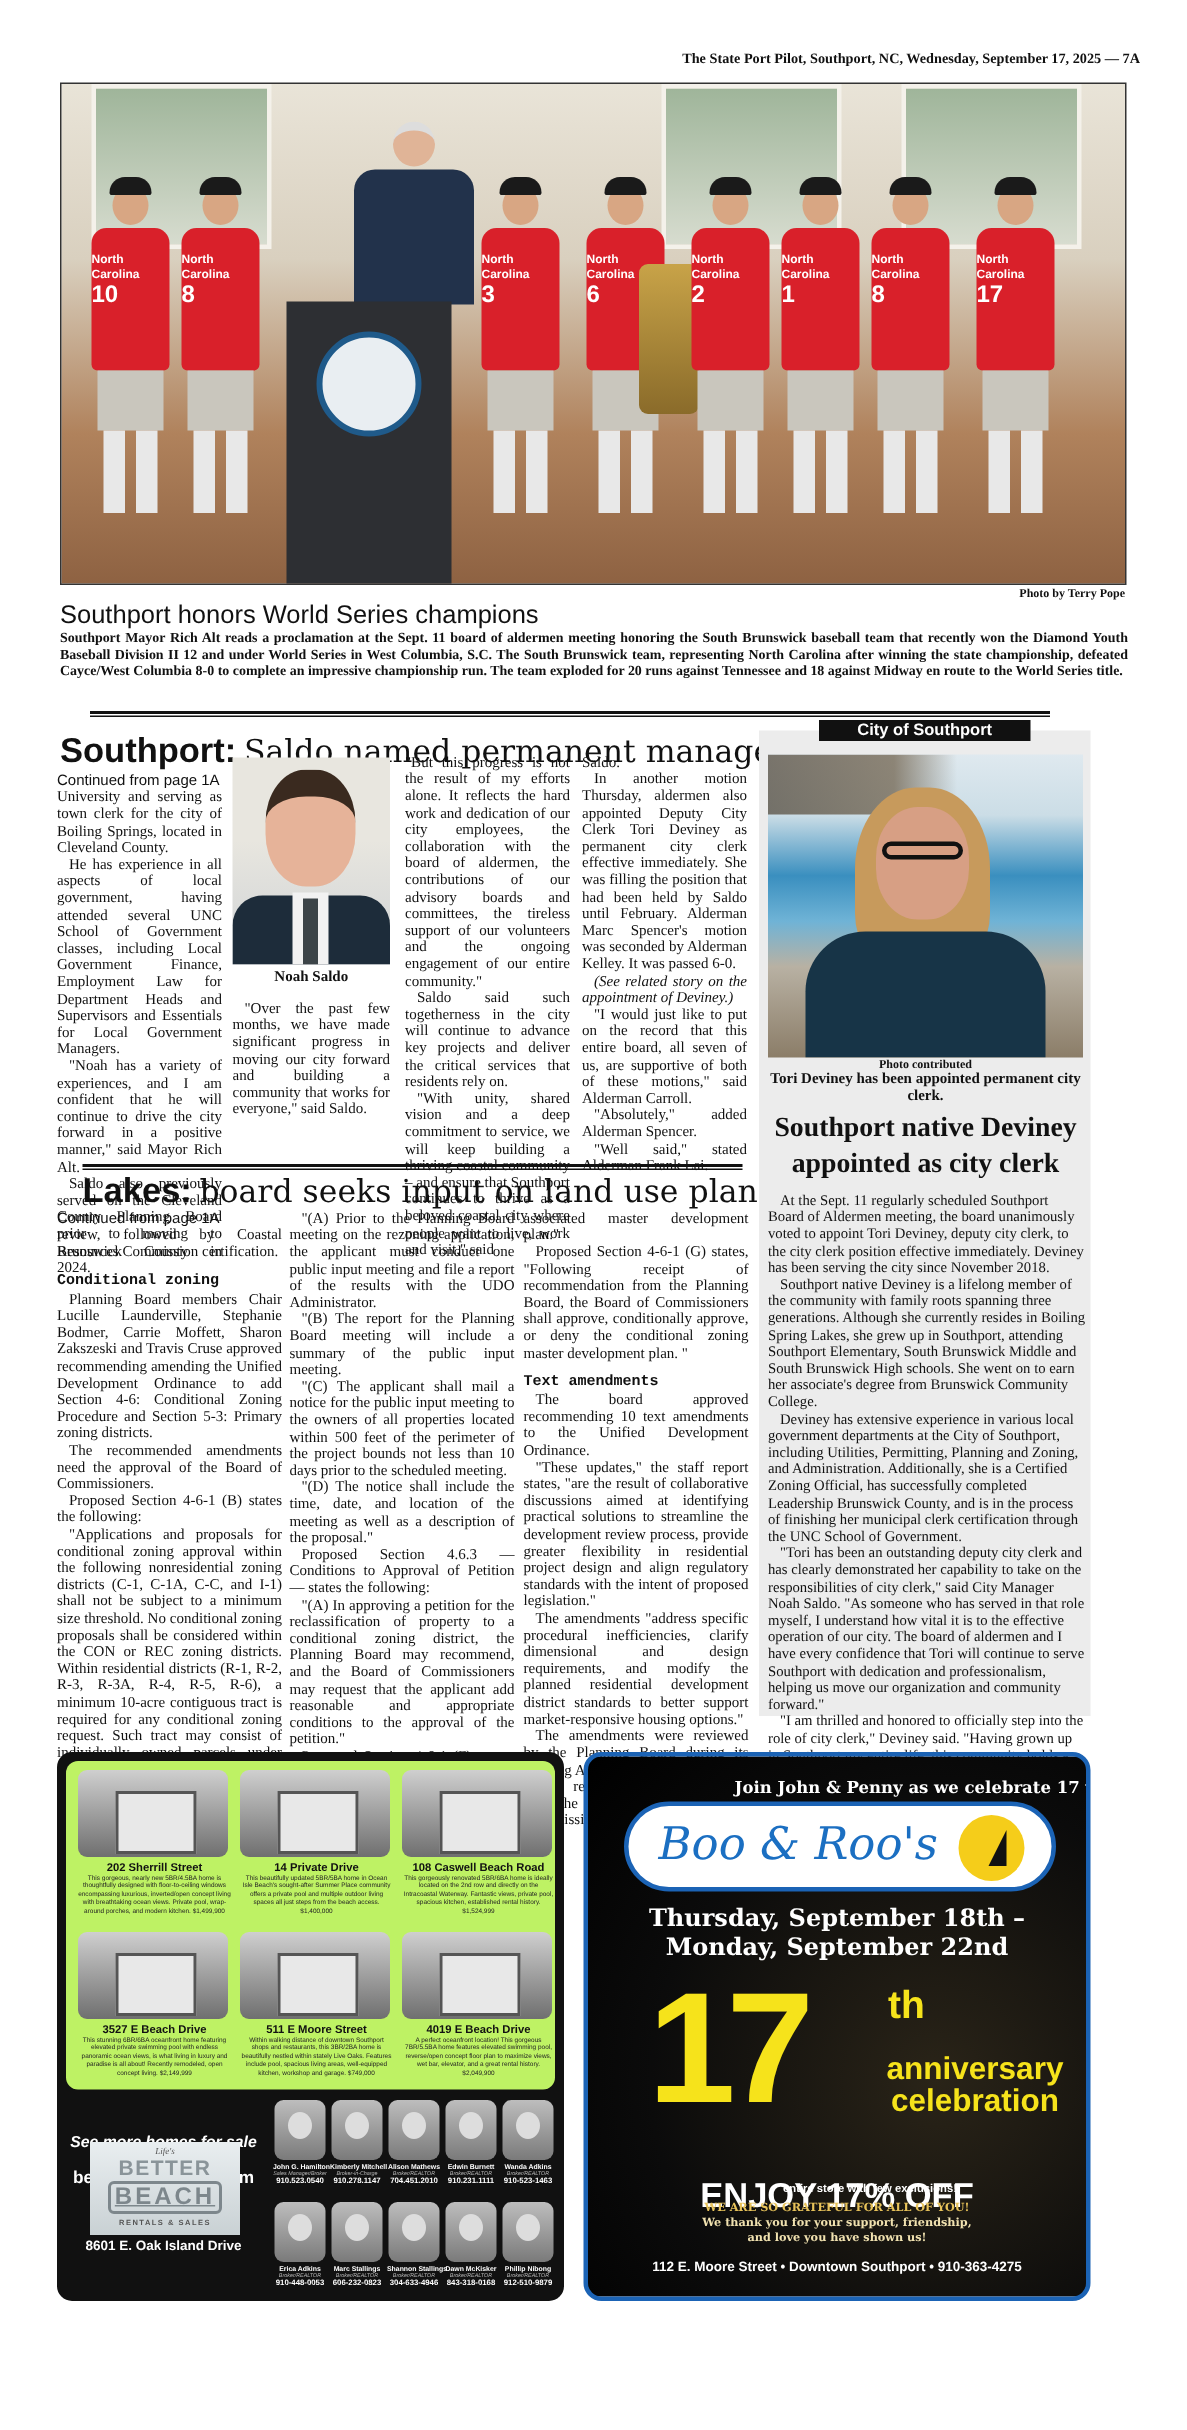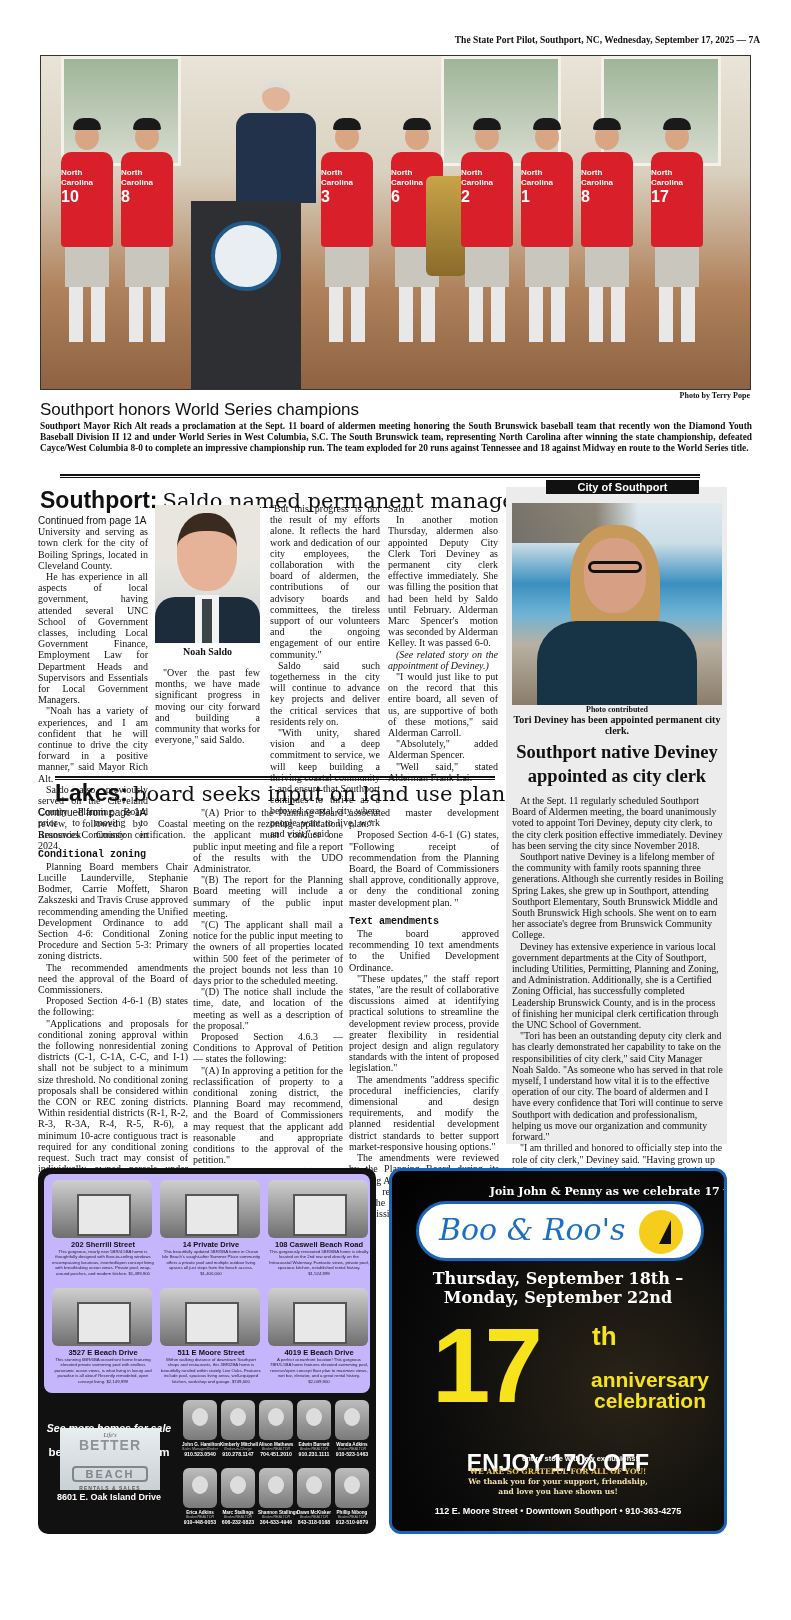--- a/index.html
+++ b/index.html
@@ -27,24 +27,24 @@
   .hero-head { left: 40px; top: 400px; font-family: "Liberation Sans", sans-serif; font-size: 17px; color: #111; }
   .hero-cut { left: 40px; top: 421px; width: 712px; font-family: "Liberation Serif", serif; font-weight: bold; font-size: 9.3px; line-height: 11px; text-align: justify; }
   .rule2 { border-top: 2px solid #111; border-bottom: 1px solid #111; height: 4px; }
   .body-col { font-family: "Liberation Serif", serif; font-size: 10px; line-height: 11.2px; text-align: justify; hyphens: auto; }
   .body-col p { text-indent: 8px; }
   .cont { font-family: "Liberation Sans", sans-serif; font-size: 10px; }
   .kicker { font-family: "Liberation Sans", sans-serif; font-weight: bold; }
   .headline { font-family: "DejaVu Serif", serif; }
   .sub { font-family: Liberation Mono, monospace; font-weight: bold; font-size: 10px; margin: 8px 0 1px; }
   .sidebar { left: 506px; top: 487px; width: 221px; height: 657px; background: #ececec; }
-  .sb-tag { left: 546px; top: 480px; width: 153px; height: 14px; background: #111; color: #fff; font-family: "Liberation Sans", sans-serif; font-weight: bold; font-size: 11px; text-align: center; line-height: 14px; }
+  .sb-tag { left: 546px; top: 480px; width: 141px; height: 14px; background: #111; color: #fff; font-family: "Liberation Sans", sans-serif; font-weight: bold; font-size: 11px; text-align: center; line-height: 14px; }
   .portrait { overflow: hidden; }
   .ad1 { left: 38px; top: 1168px; width: 338px; height: 366px; background: #111; border-radius: 10px; }
-  .listing-card { position: absolute; background: #c4b5fd; text-decoration: underline; }
+  .listing-card { position: absolute; background: #bef264; text-decoration: underline; }
   .house { width: 100px; height: 58px; border-radius: 6px; background: linear-gradient(180deg,#cfcfcf 0%,#9a9a9a 55%,#6f6f6f 100%); position: relative; overflow: hidden; }
   .house:after { content: ""; position: absolute; left: 25px; top: 14px; width: 50px; height: 38px; background: #e8e8e8; border: 2px solid #555; }
   .lst-title { font-family: "Liberation Sans", sans-serif; font-weight: bold; font-size: 7.5px; text-align: center; margin-top: 2px; }
   .lst-desc { font-family: "Liberation Sans", sans-serif; font-size: 4.3px; line-height: 5.4px; text-align: center; color: #222; }
   .agent { position: absolute; width: 36px; text-align: center; }
   .agent .ph { width: 34px; height: 40px; border-radius: 6px; background: linear-gradient(180deg,#bdbdbd,#7a7a7a); margin: 0 auto; position: relative; overflow: hidden; }
   .agent .ph:after { content: ""; position: absolute; left: 9px; top: 8px; width: 16px; height: 18px; border-radius: 50%; background: #ddd; }
   .agent .nm { color: #fff; font-family: "Liberation Sans", sans-serif; font-weight: bold; font-size: 4.6px; margin-top: 2px; white-space: nowrap; }
   .agent .tt { color: #bbb; font-family: "Liberation Sans", sans-serif; font-style: italic; font-size: 3.6px; white-space: nowrap; }
   .agent .pn { color: #fff; font-family: "Liberation Sans", sans-serif; font-weight: bold; font-size: 5.2px; white-space: nowrap; }
@@ -270,21 +270,21 @@
       <div class="lst-desc">A perfect oceanfront location! This gorgeous 7BR/5.5BA home features elevated swimming pool, reverse/open concept floor plan to maximize views, wet bar, elevator, and a great rental history. $2,049,900</div>
     </div>
   </div>
   <div style="position:absolute; left:6px; top:230px; width:130px; text-align:center; color:#fff; font-family:'Liberation Sans',sans-serif; font-weight:bold;">
     <div style="font-style:italic; font-size:10.5px;margin-top:24px;">See more homes for sale at</div>
     <div style="font-size:11.5px;">betterbeachsales.com</div>
   </div>
   <div style="position:absolute; left:22px; top:260px; width:100px; height:62px; background:linear-gradient(180deg,#e9eef0,#c9d1d4); text-align:center; padding-top:4px;">
     <div style="font-family:'Liberation Serif',serif; font-style:italic; font-size:6px; color:#555;">Life's</div>
     <div style="font-family:'Liberation Sans',sans-serif; font-weight:bold; font-size:14px; color:#8a9499; letter-spacing:1px; line-height:14px;">BETTER</div>
-    <div style="font-family:'Liberation Sans',sans-serif; font-weight:bold; font-size:11px; color:#7d878c; letter-spacing:2px; border:2px solid #7d878c; border-radius:4px; margin:14px 12px 0;">BEACH</div>
+    <div style="font-family:'Liberation Sans',sans-serif; font-weight:bold; font-size:16px; color:#7d878c; letter-spacing:2px; border:2px solid #7d878c; border-radius:4px; margin:2px 12px 0;text-decoration:underline;">BEACH</div>
     <div style="font-family:'Liberation Sans',sans-serif; font-weight:bold; font-size:5px; color:#555; letter-spacing:1px; margin-top:3px;">RENTALS &amp; SALES</div>
   </div>
   <div style="position:absolute; left:6px; top:324px; width:130px; text-align:center; color:#fff; font-family:'Liberation Sans',sans-serif; font-weight:bold;">
     <div style="font-size:9px;">8601 E. Oak Island Drive</div>
     <div style="font-size:14px;margin-top:44px;">Oak Island, NC 28465</div>
     <div style="font-size:12px;">910.278.1147</div>
   </div>
   <div class="agent" style="left:144px; top:232px;">
       <div class="ph"></div>
       <div class="nm">John G. Hamilton</div>

